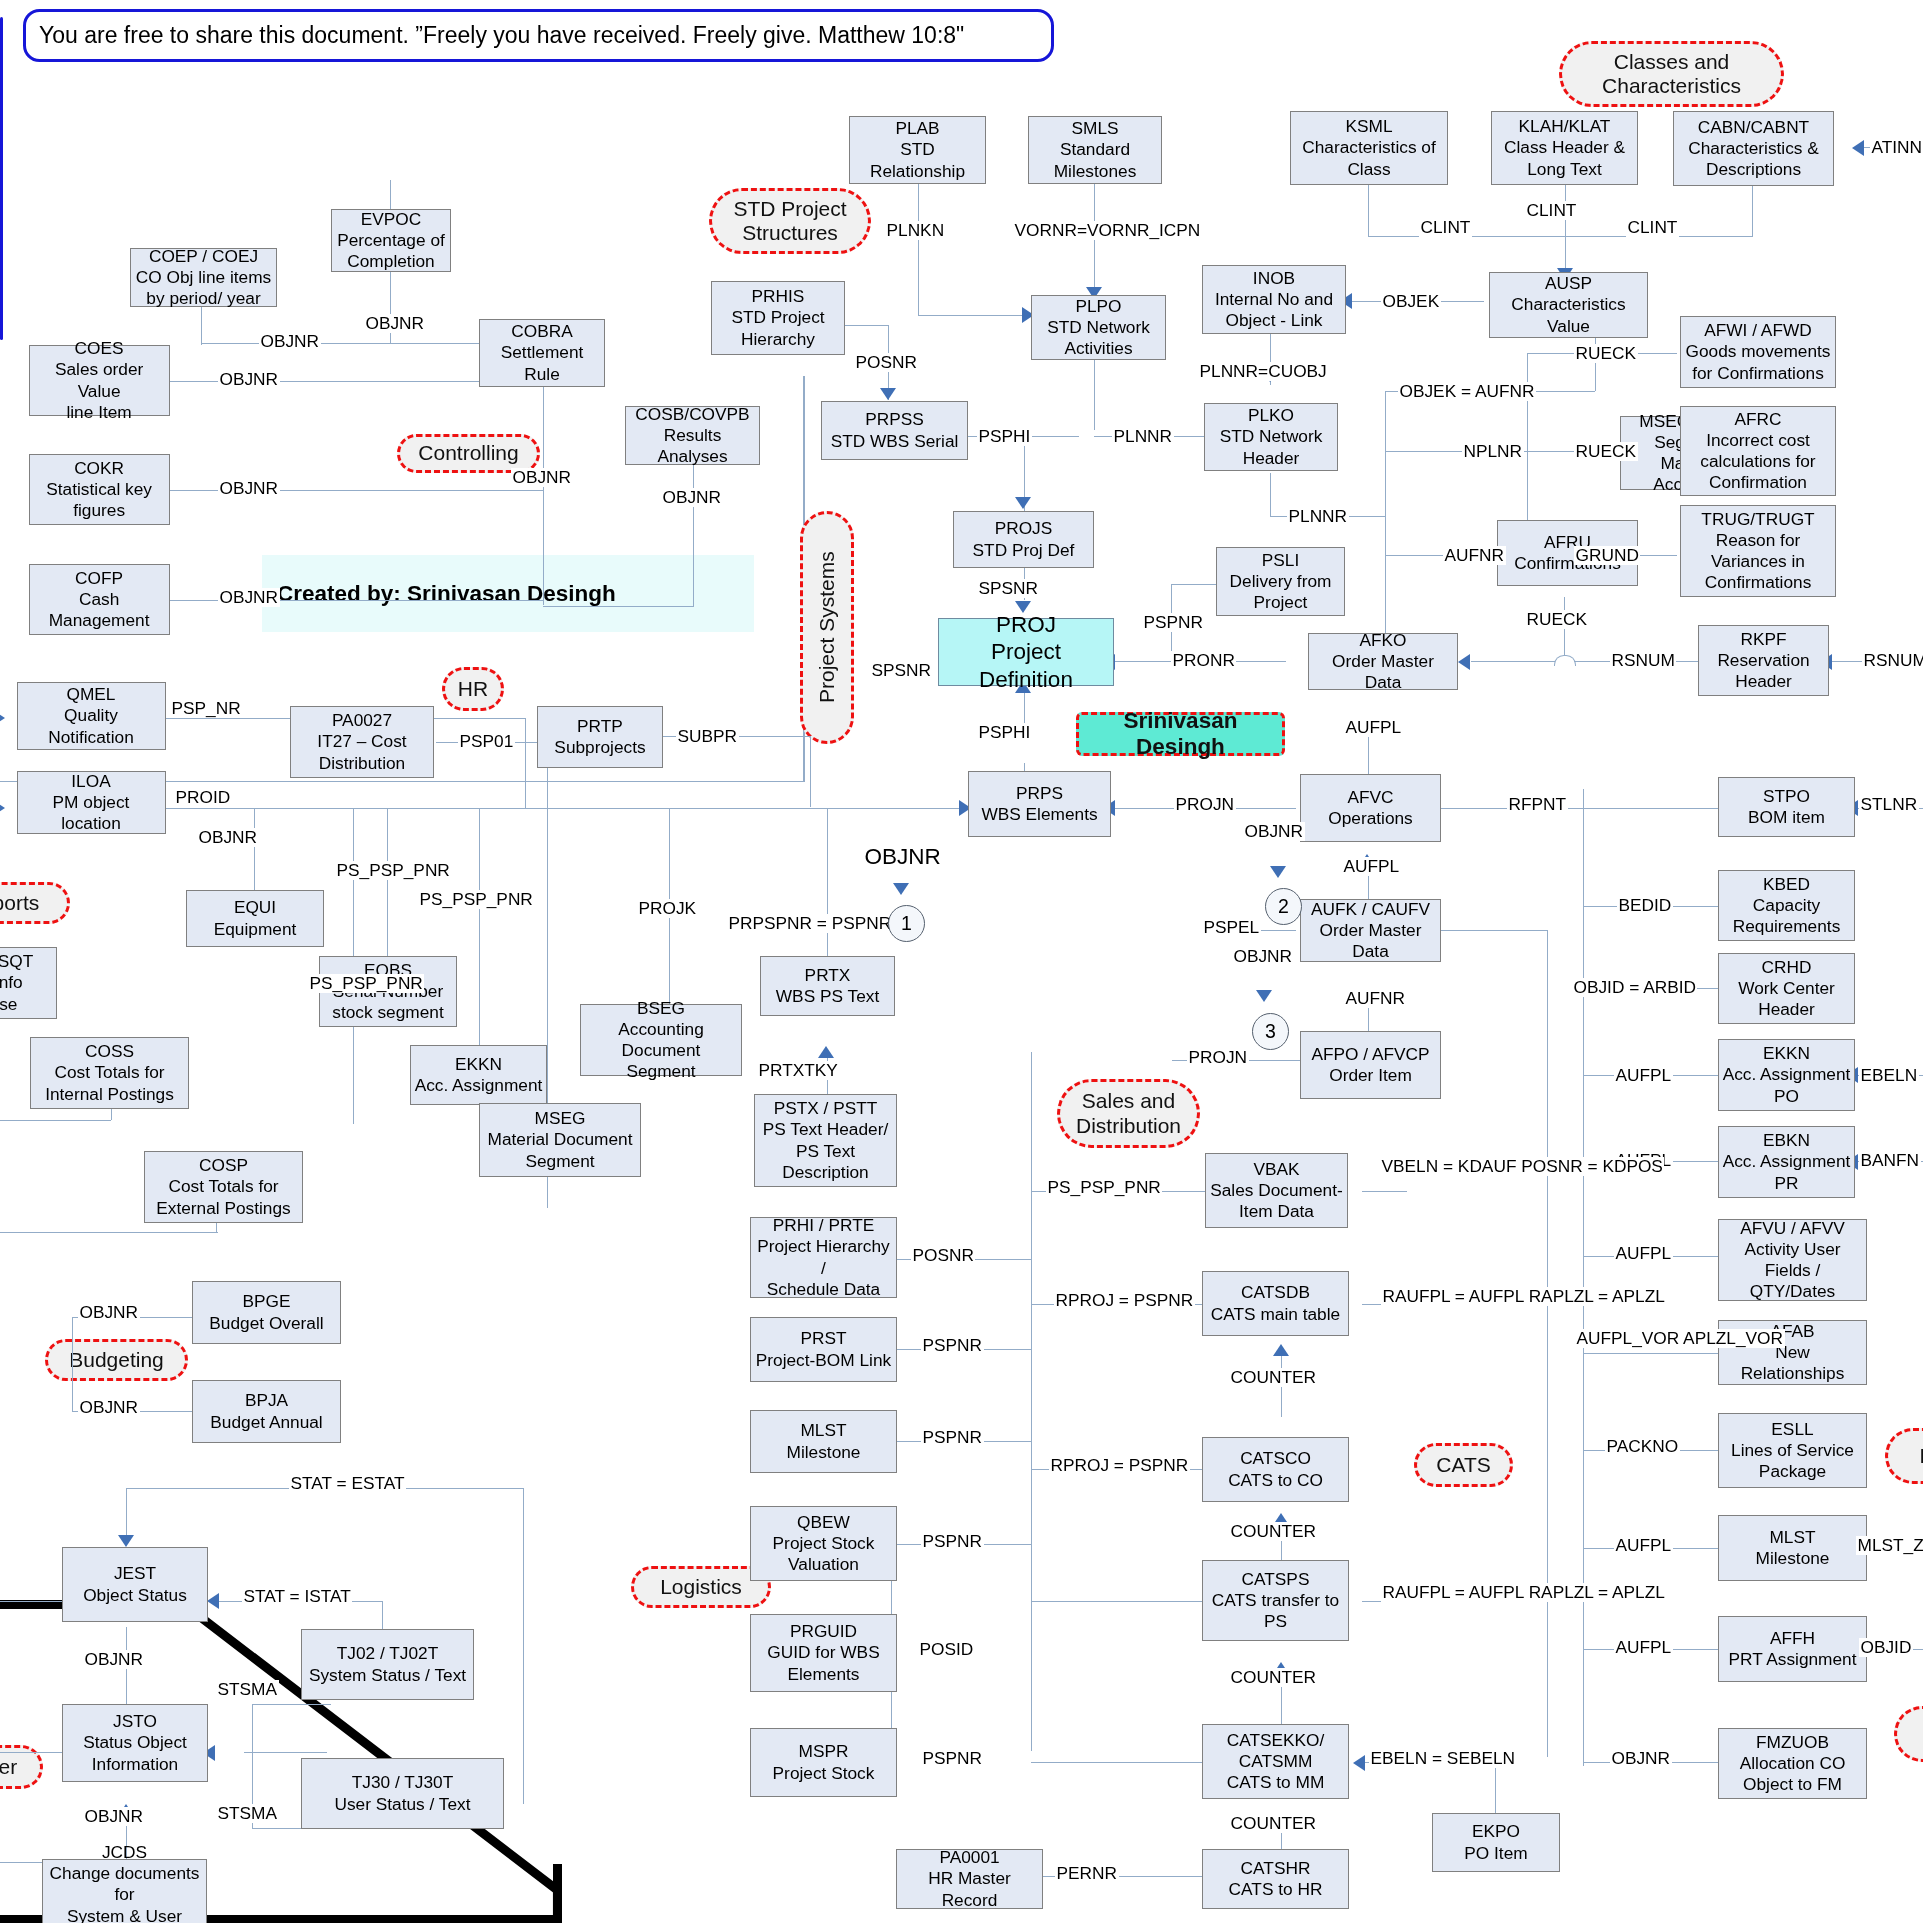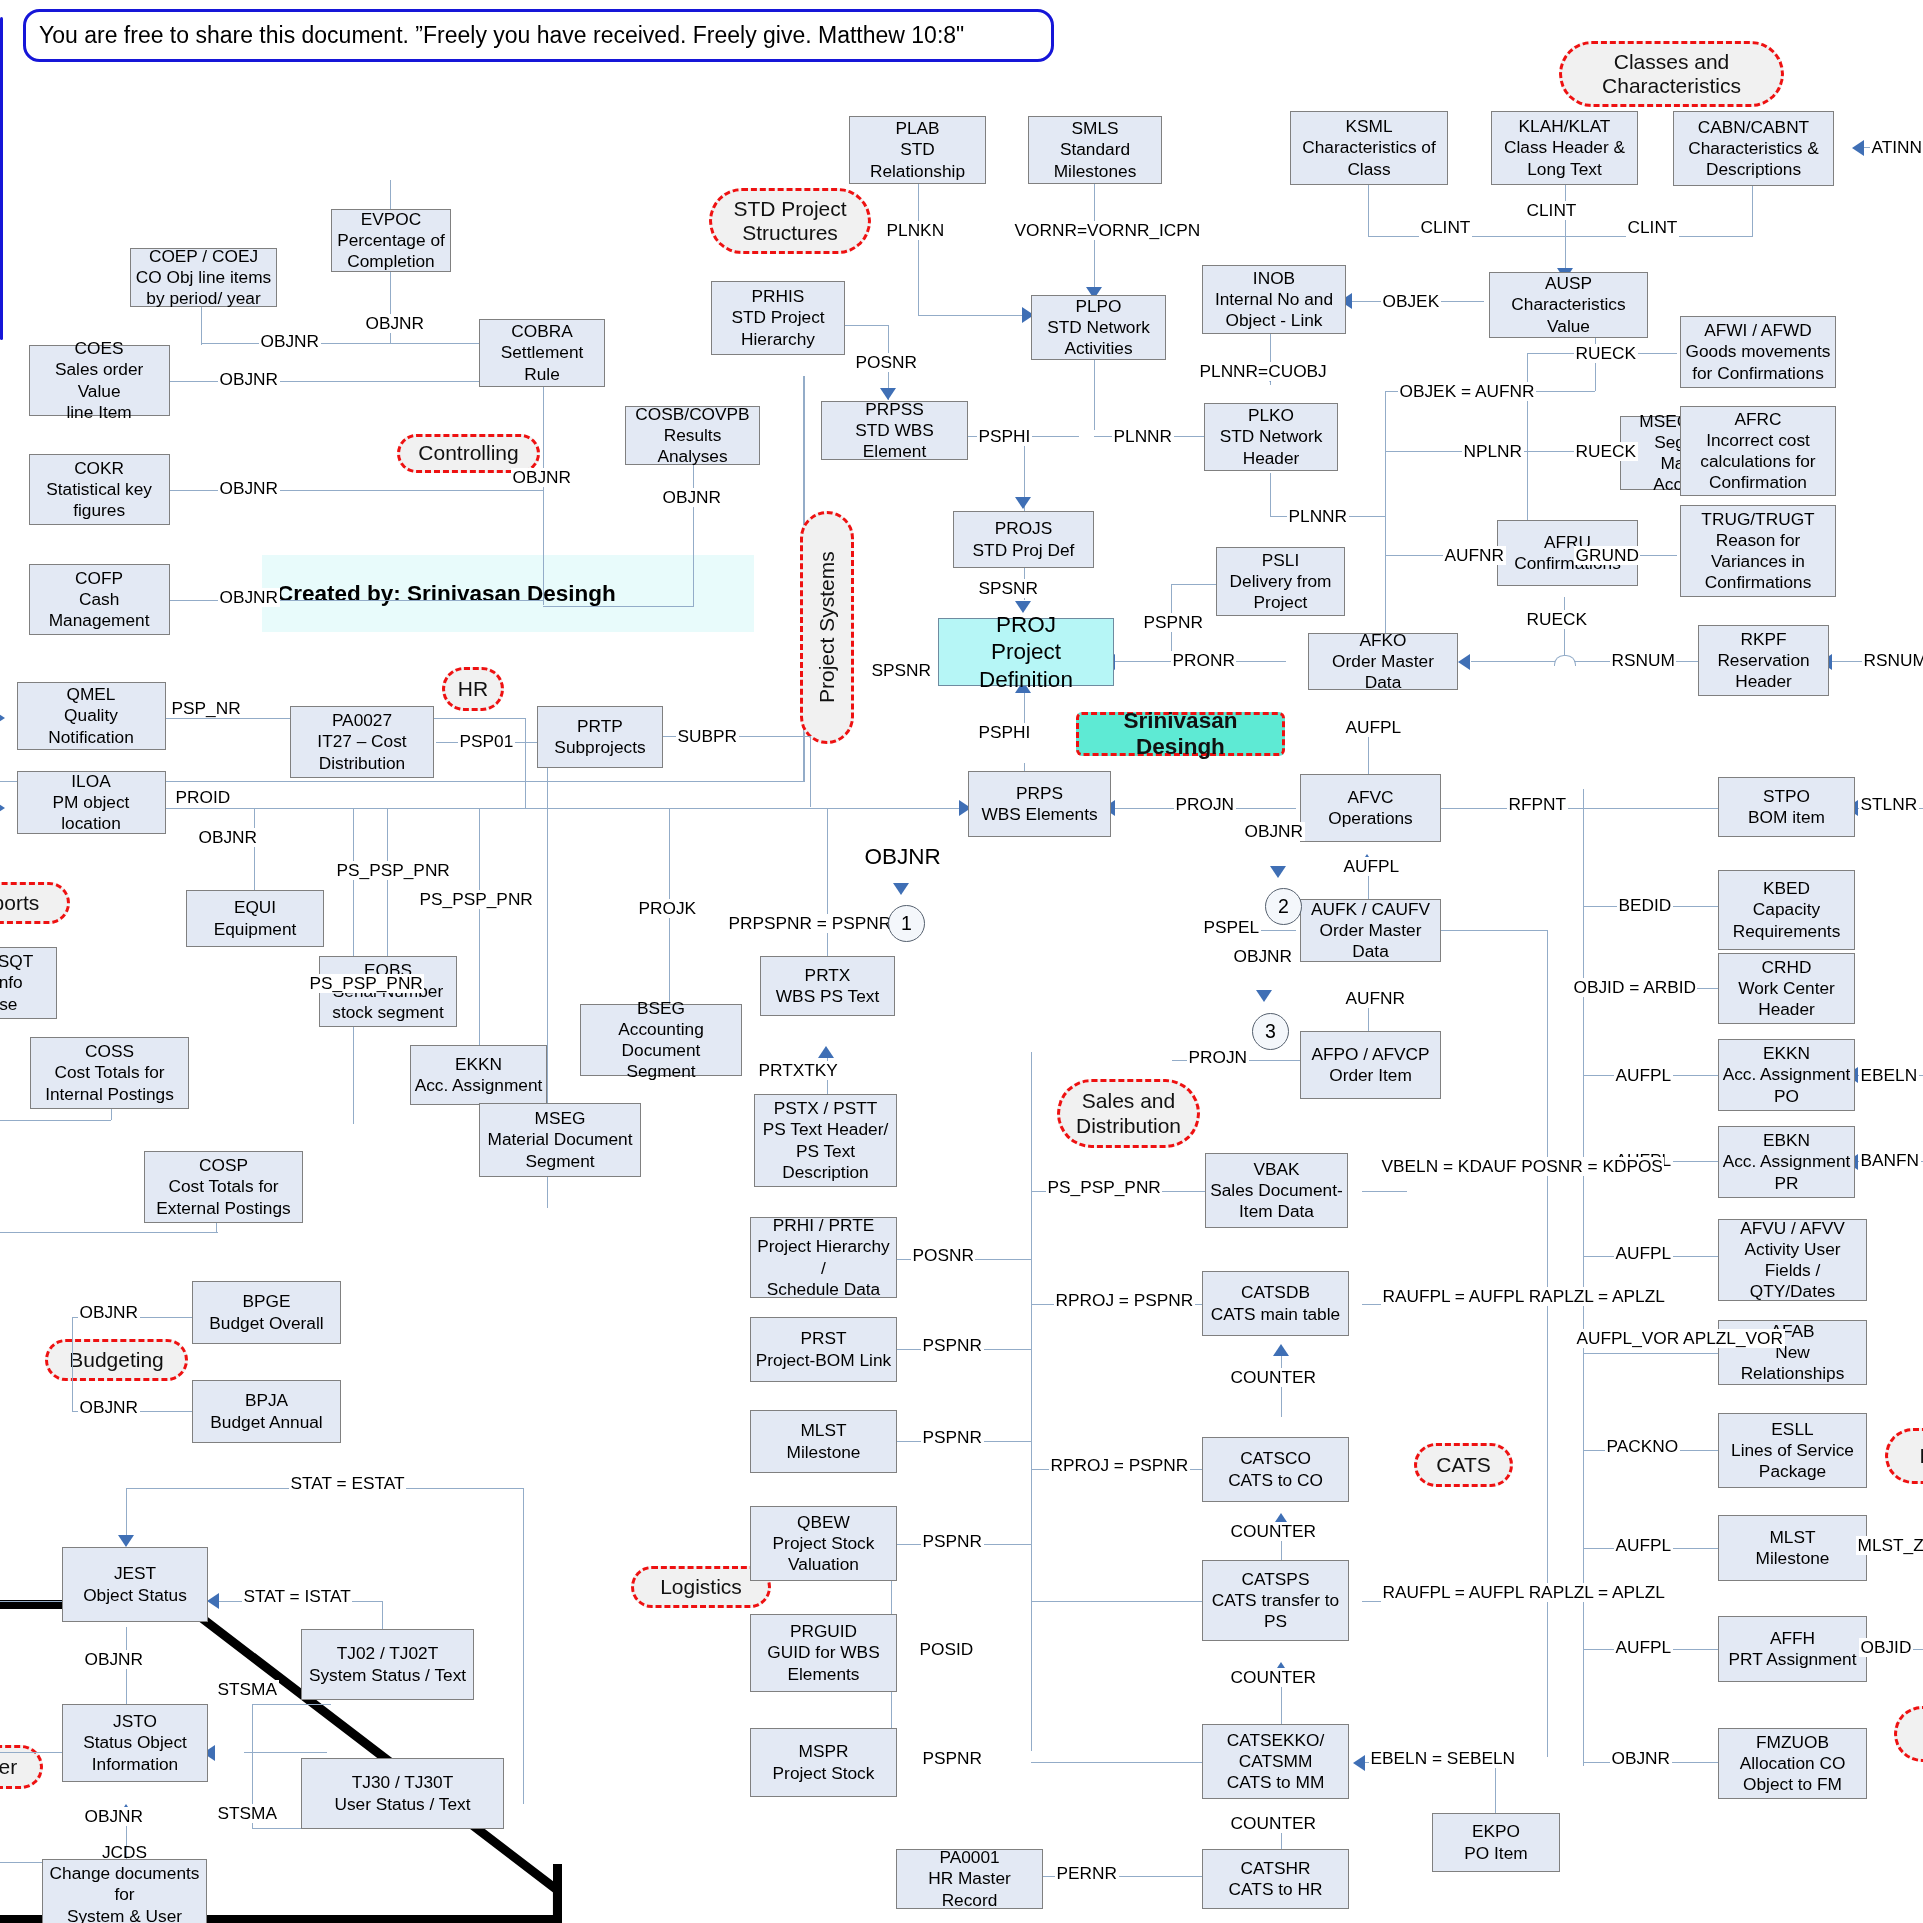--- a/index.html
+++ b/index.html
@@ -400,21 +400,21 @@
 Hierarchy</span></div>
   <div class="box" style="left:1031px;top:295px;width:135px;height:65px;"><span>PLPO
 STD Network
 Activities</span></div>
   <div class="box" style="left:1202px;top:265px;width:144px;height:69px;"><span>INOB
 Internal No and
 Object - Link</span></div>
   <div class="box" style="left:1489px;top:272px;width:159px;height:66px;"><span>AUSP
 Characteristics Value</span></div>
   <div class="box" style="left:821px;top:401px;width:147px;height:59px;"><span>PRPSS
-STD WBS Element</span></div>
+STD WBS Serial</span></div>
   <div class="box" style="left:1204px;top:403px;width:134px;height:68px;"><span>PLKO
 STD Network
 Header</span></div>
   <div class="box" style="left:1620px;top:416px;width:152px;height:74px;"><span>MSEG / BSEG
 Segment – Material /
 Accounting</span></div>
   <div class="box" style="left:1680px;top:316px;width:156px;height:72px;"><span>AFWI / AFWD
 Goods movements
 for Confirmations</span></div>
   <div class="box" style="left:1680px;top:406px;width:156px;height:90px;"><span>AFRC
@@ -454,21 +454,21 @@
 Operations</span></div>
   <div class="box" style="left:1718px;top:777px;width:137px;height:60px;"><span>STPO
 BOM item</span></div>
   <div class="box" style="left:186px;top:890px;width:138px;height:57px;"><span>EQUI
 Equipment</span></div>
   <div class="box" style="left:-50px;top:947px;width:107px;height:72px;"><span>RPSQT
 t Info
 ase</span></div>
   <div class="box" style="left:1300px;top:899px;width:141px;height:63px;"><span>AUFK / CAUFV
 Order Master Data</span></div>
-  <div class="box" style="left:1718px;top:870px;width:137px;height:80px;"><span>KBED
+  <div class="box" style="left:1718px;top:870px;width:137px;height:71px;"><span>KBED
 Capacity
 Requirements</span></div>
   <div class="box" style="left:319px;top:956px;width:138px;height:71px;"><span>EQBS
 Serial Number
 stock segment</span></div>
   <div class="box" style="left:760px;top:956px;width:135px;height:60px;"><span>PRTX
 WBS PS Text</span></div>
   <div class="box" style="left:1718px;top:953px;width:137px;height:71px;"><span>CRHD
 Work Center
 Header</span></div>

